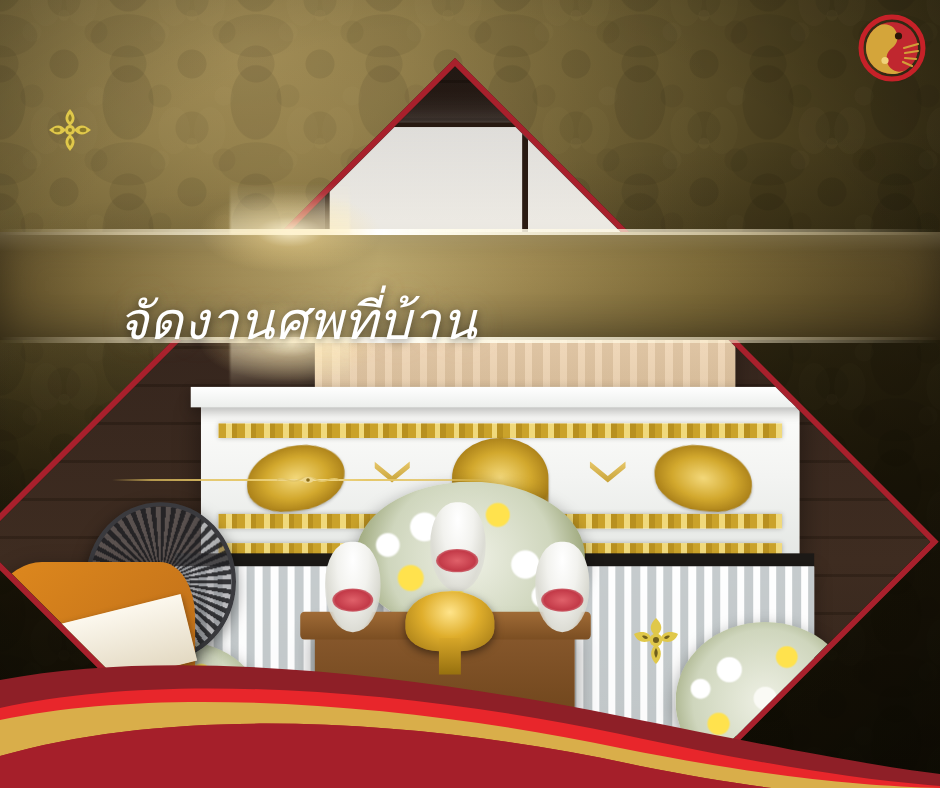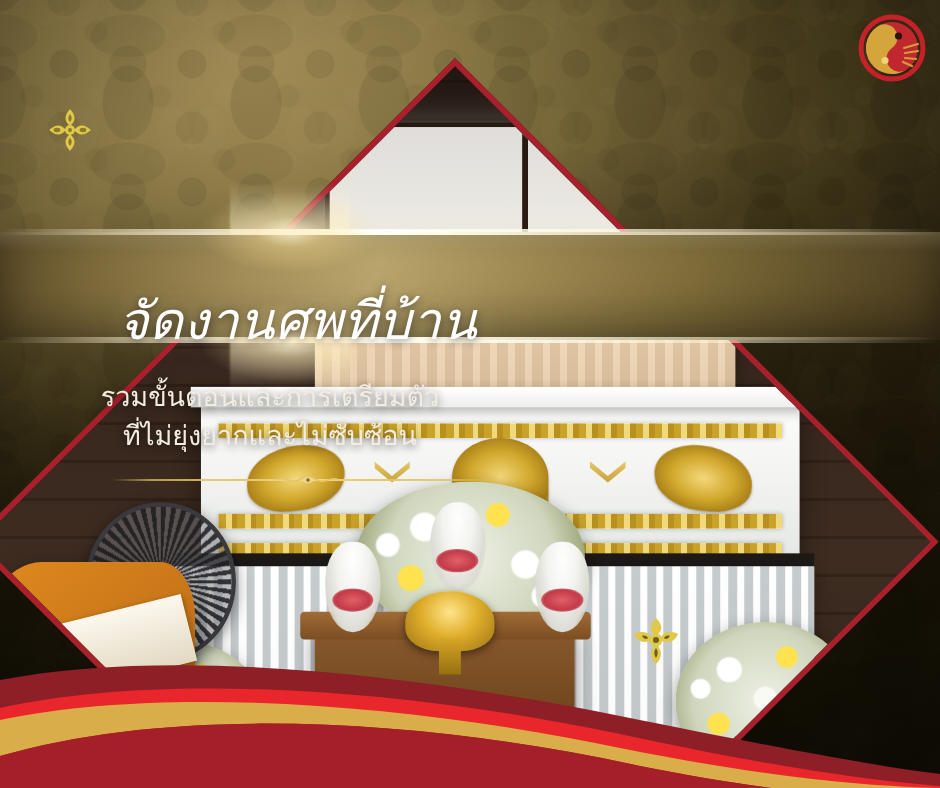--- a/index.html
+++ b/index.html
@@ -381,24 +381,20 @@
 
   <div class="banner">
     <div class="banner-inner-shade"></div>
     <div class="banner-edge top"></div>
     <div class="banner-edge bottom"></div>
     <div class="flare top"></div>
     <div class="flare bottom"></div>
   </div>
   <h1 class="title nosel">จัดงานศพที่บ้าน</h1>
 
-  <div class="subtitle nosel">
-    <span>รวมขั้นตอนและการเตรียมตัว</span>
-    <span>ที่ไม่ยุ่งยากและไม่ซับซ้อน</span>
-  </div>
 
   <div class="divider">
     <div class="line"></div>
     <div class="orn">
       <svg width="70" height="16" viewBox="0 0 70 16" aria-hidden="true">
         <path d="M4 8 C12 3, 18 13, 26 8 C30 5.5, 32 5, 35 5 C38 5, 40 5.5, 44 8 C52 13, 58 3, 66 8" fill="none" stroke="#e3c669" stroke-width="1.6"></path>
         <path d="M29 8 C31 4, 39 4, 41 8 C39 12, 31 12, 29 8 Z" fill="#efd88d"></path>
         <circle cx="35" cy="8" r="1.8" fill="#8a6a16"></circle>
       </svg>
     </div>

